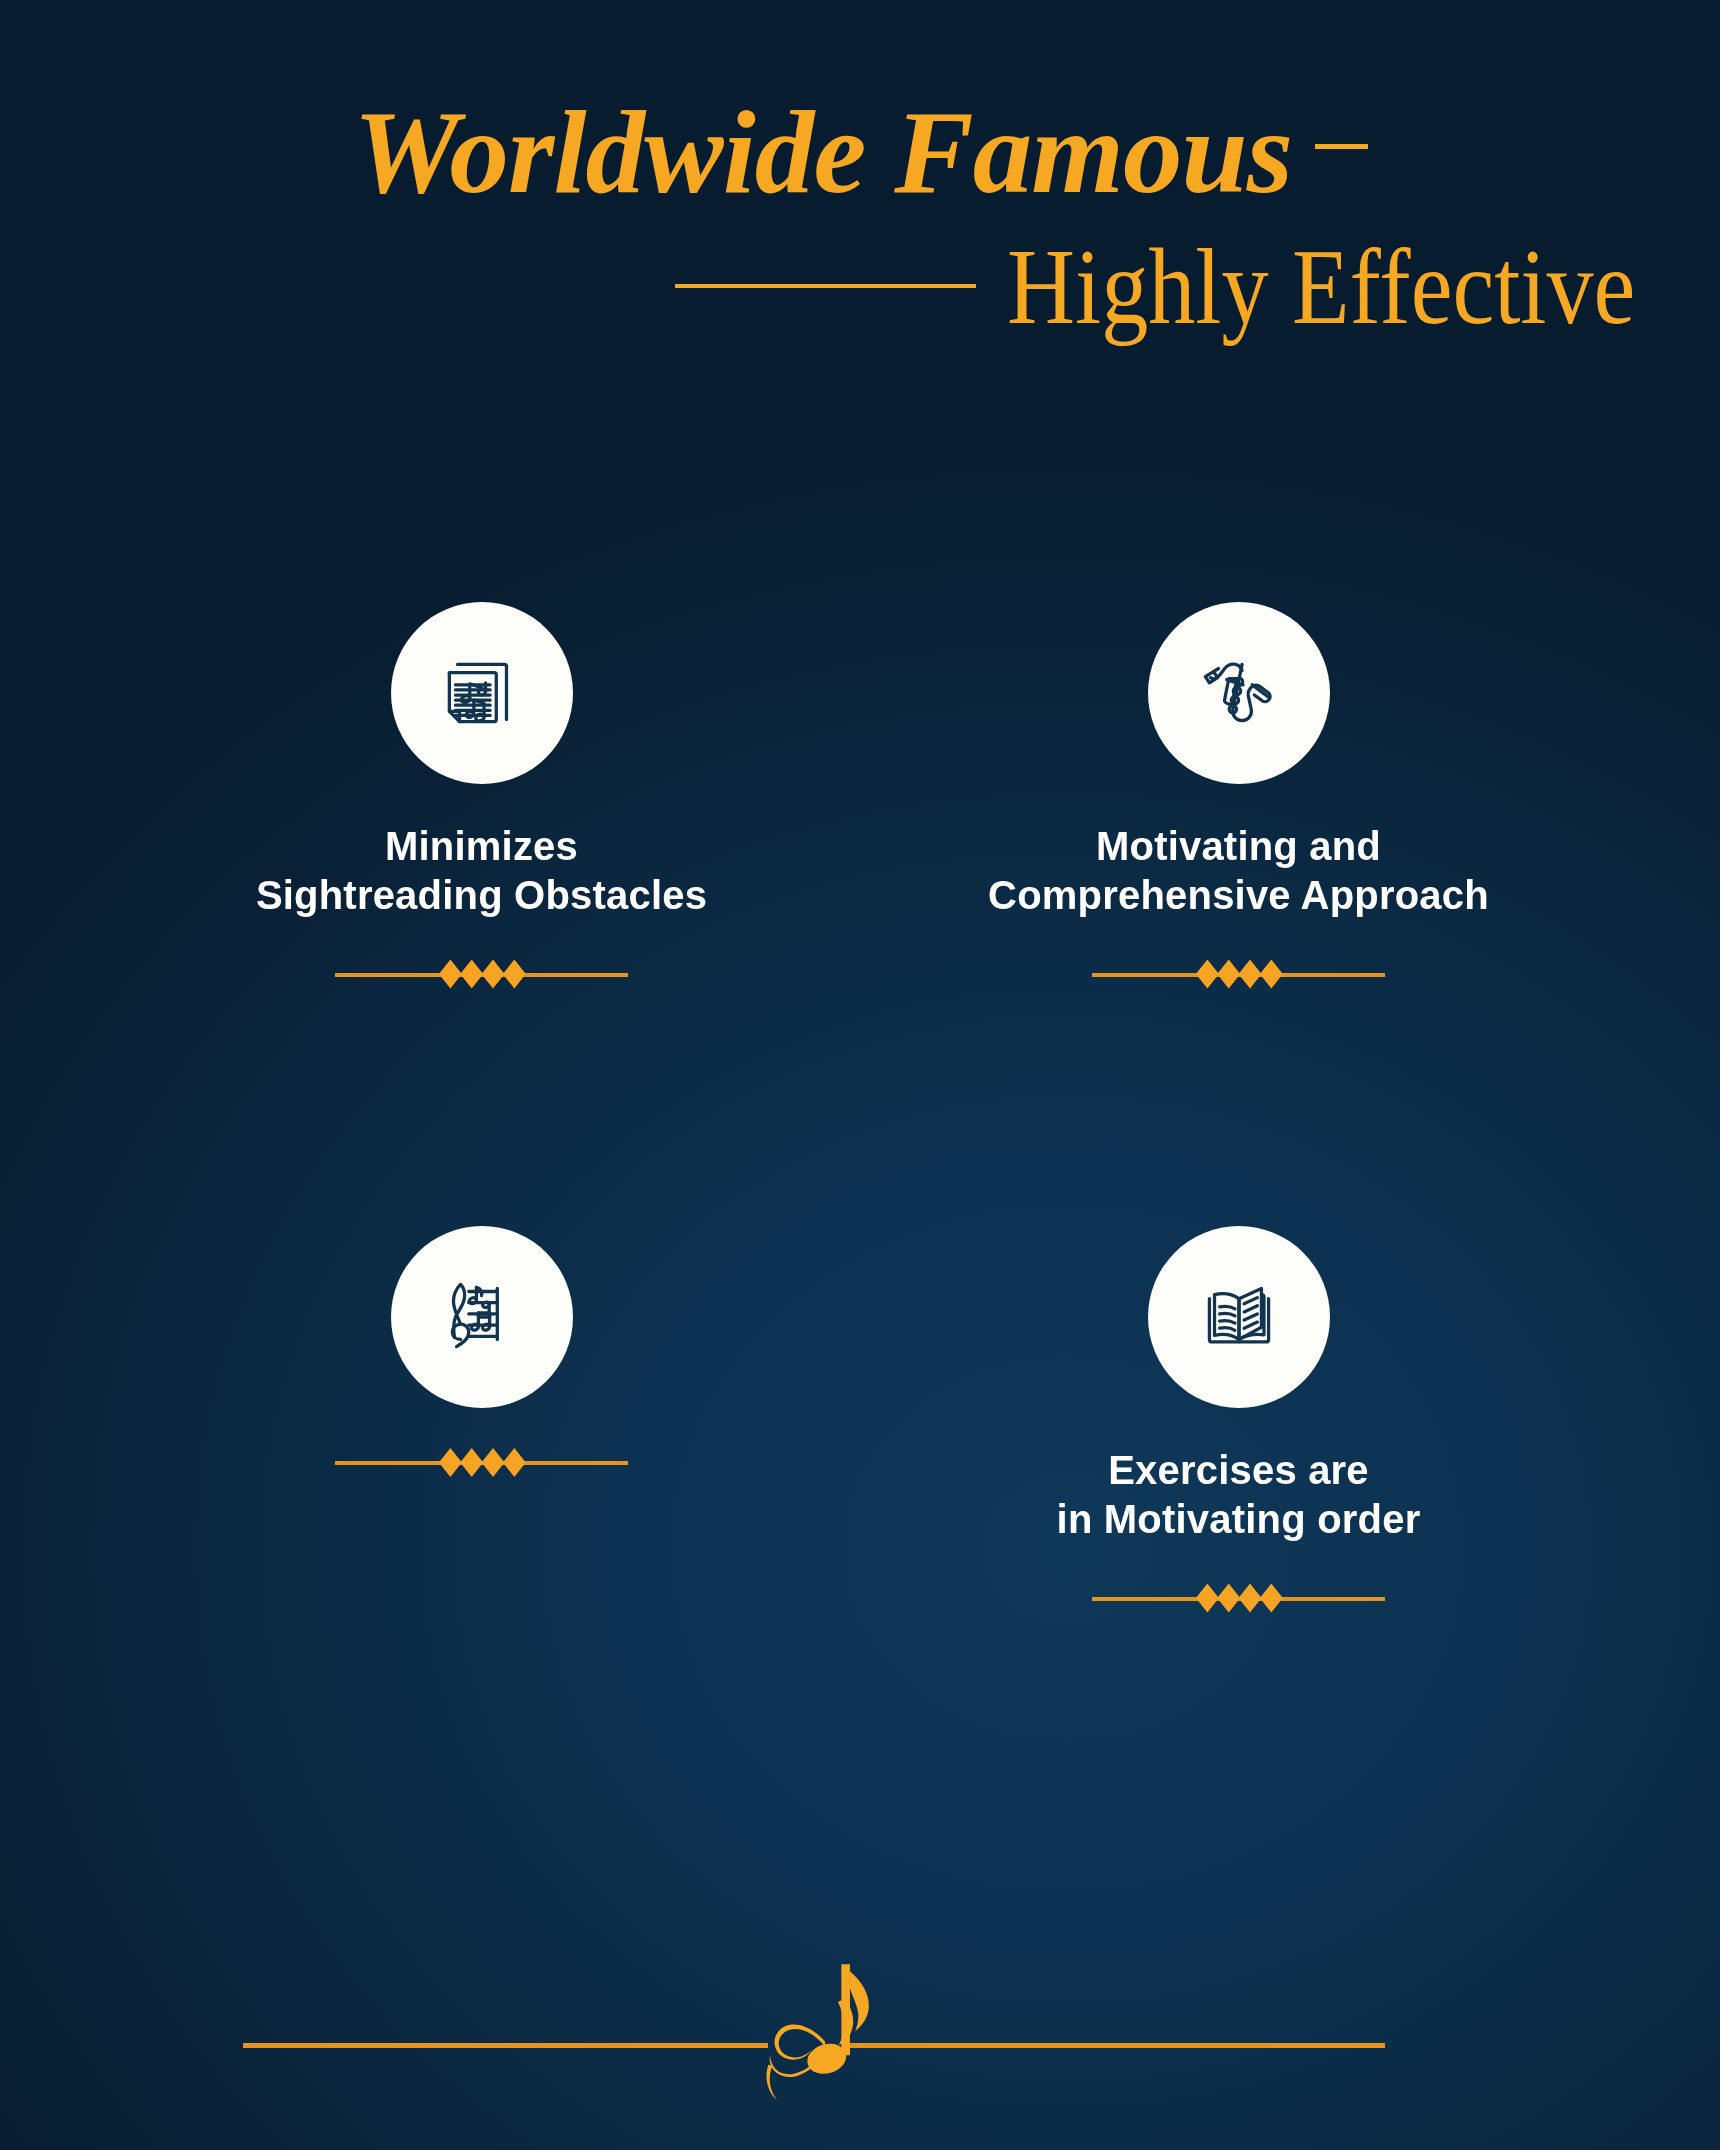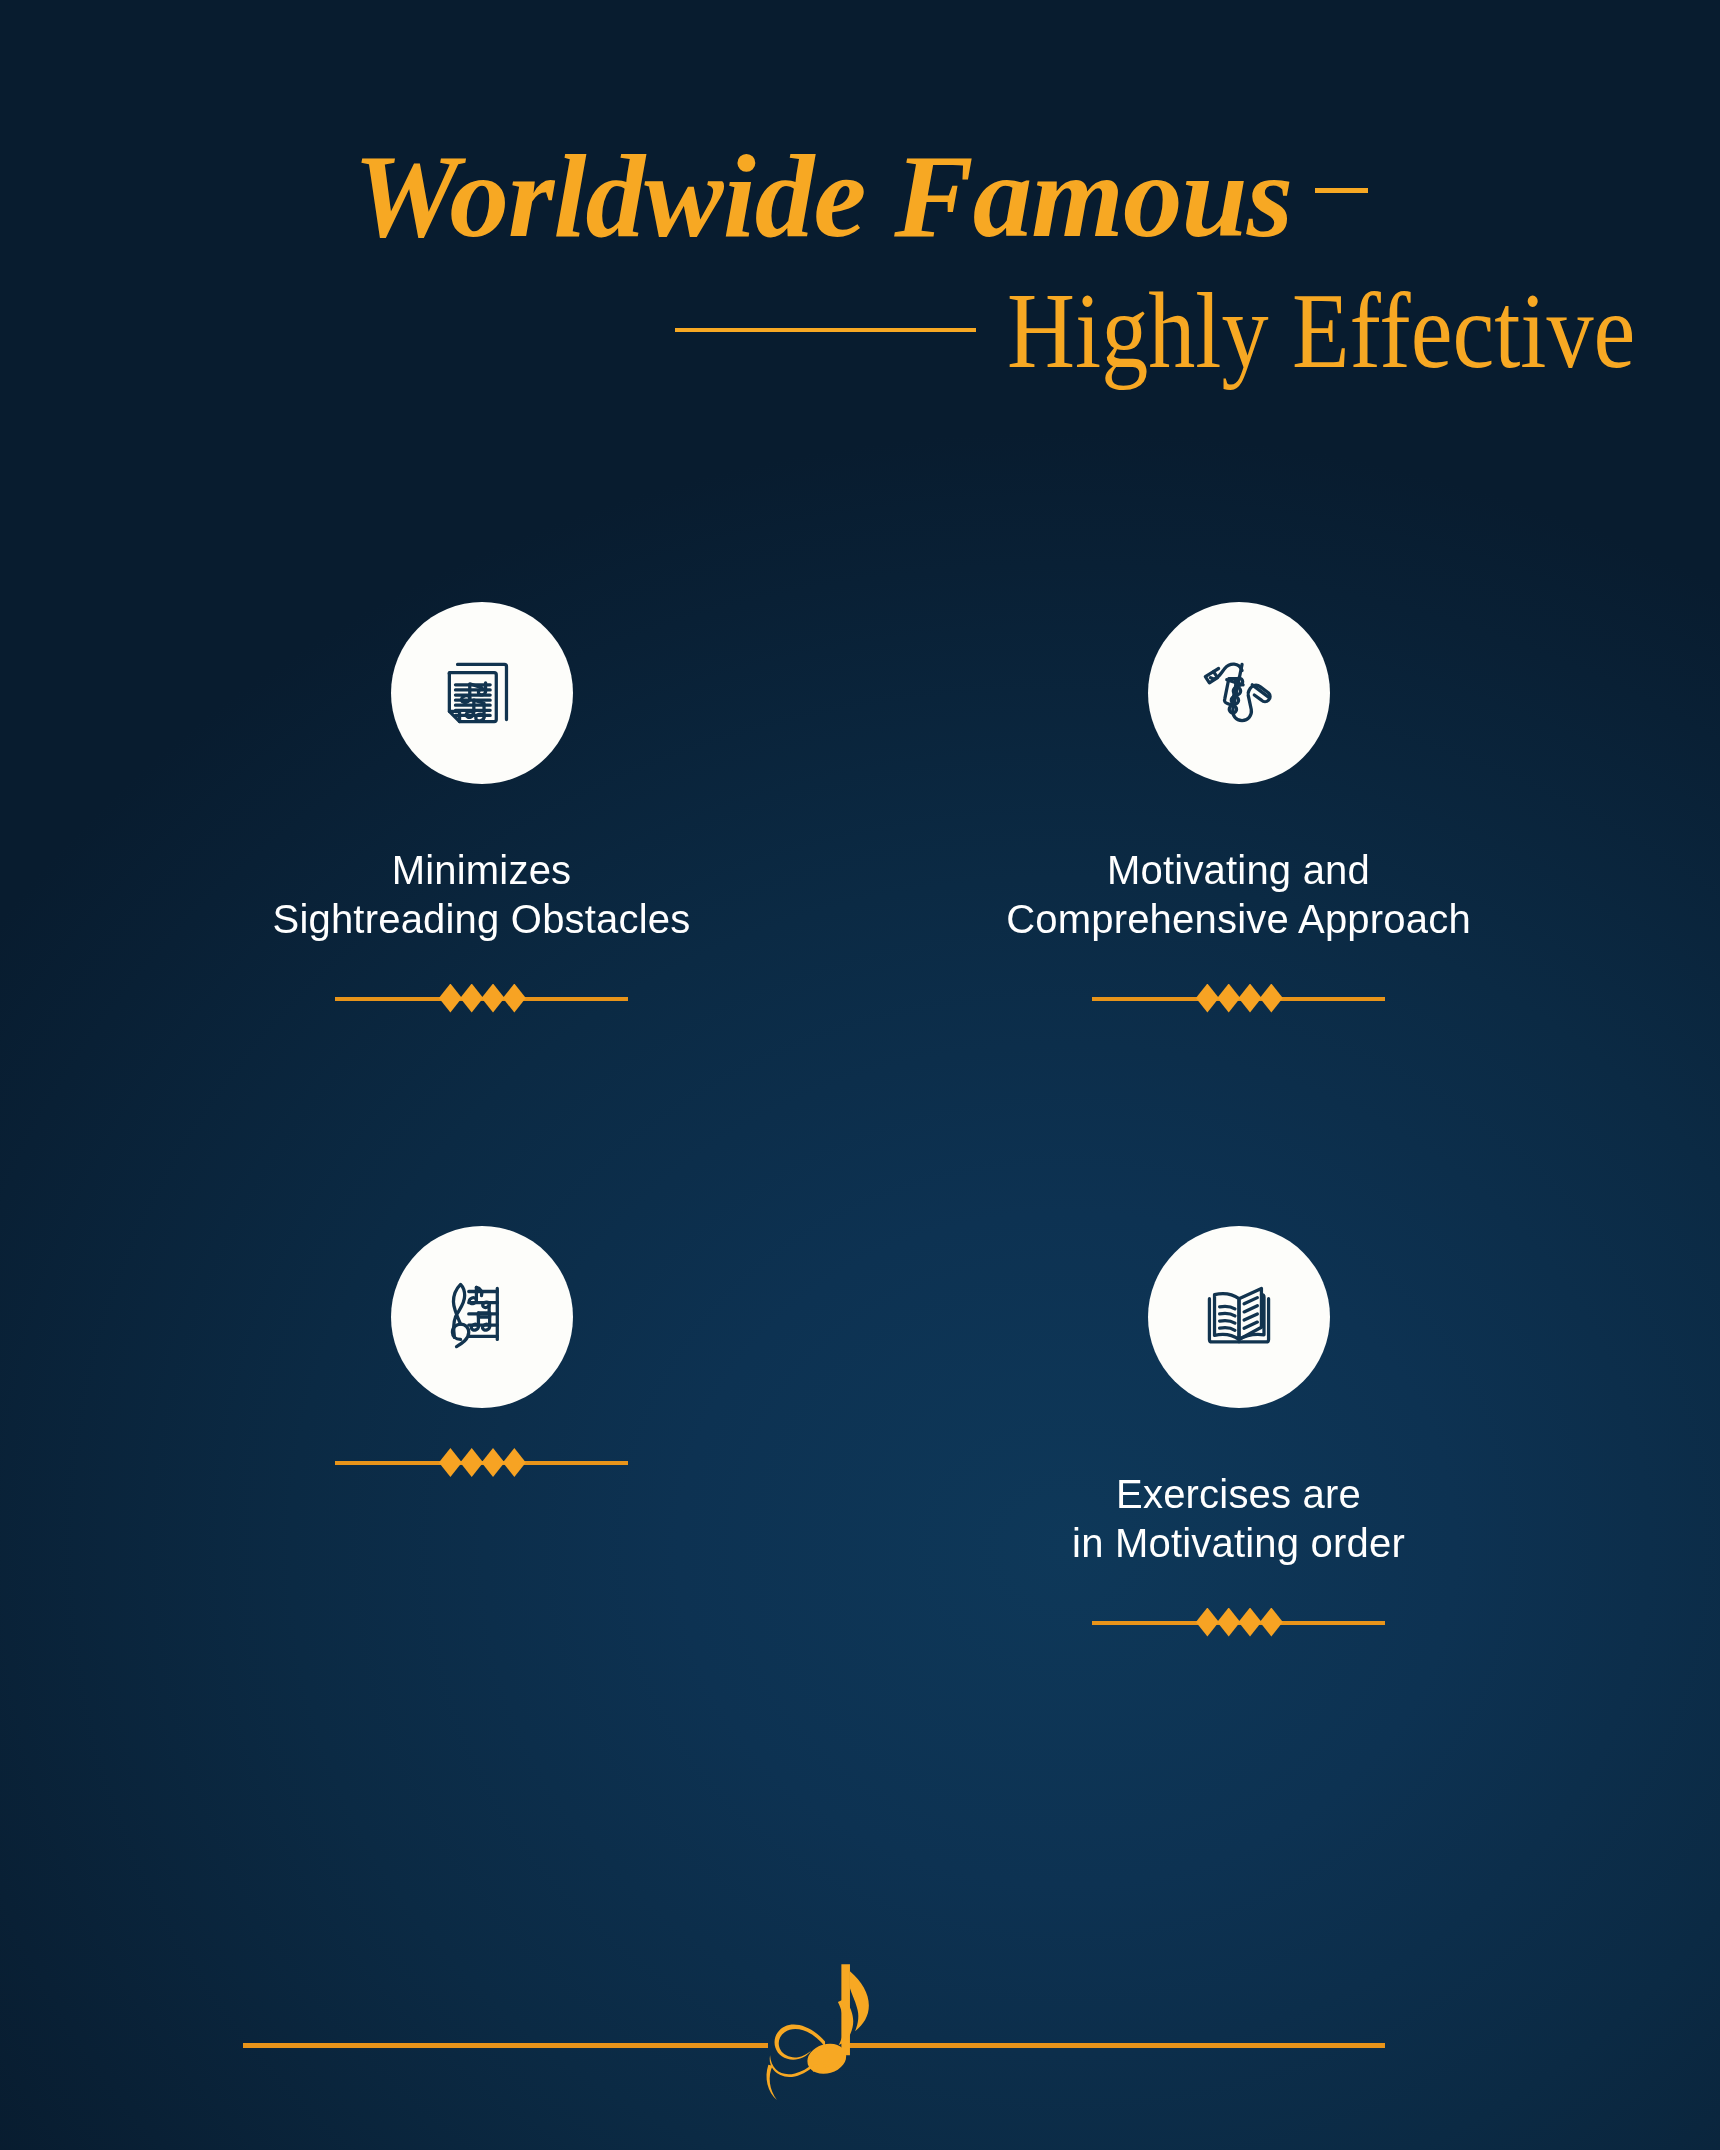--- a/index.html
+++ b/index.html
@@ -18,21 +18,20 @@
     color: #ffffff;
   }
 
   
   .header {
     position: absolute;
     left: 0;
     top: 0;
     width: 1721px;
     height: 396px;
-    margin-top: 44px;
   }
   .title-line-1 {
     position: absolute;
     left: 0;
     top: 93px;
     width: 1721px;
     text-align: center;
     white-space: nowrap;
   }
   .title-main {
@@ -109,27 +108,27 @@
     align-items: center;
     justify-content: center;
     flex: none;
   }
   .icon-circle svg {
     width: 102px;
     height: 102px;
     display: block;
   }
   .feature-label {
-    margin-top: 62px;
+    margin-top: 38px;
     text-align: center;
     font-size: 40px;
     line-height: 1.22;
     color: #ffffff;
     letter-spacing: 0.2px;
-    font-weight: 400;
+    font-weight: 700;
     white-space: pre-line;
   }
   .divider {
     margin-top: 40px;
     position: relative;
     width: 293px;
     height: 29px;
   }
   .divider .bar {
     position: absolute;

